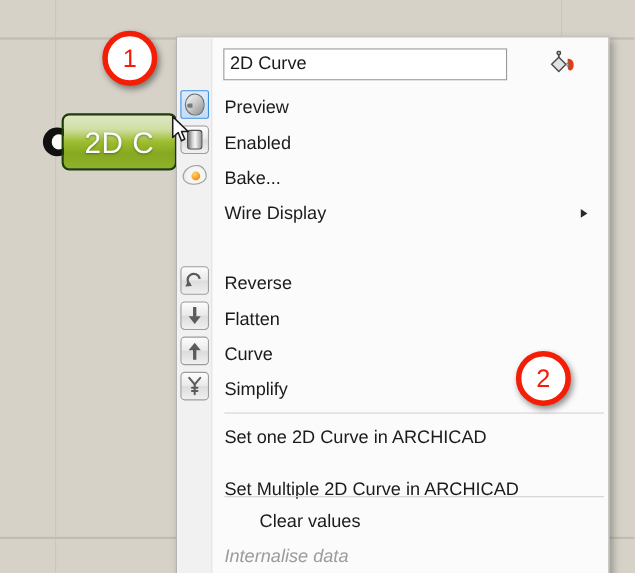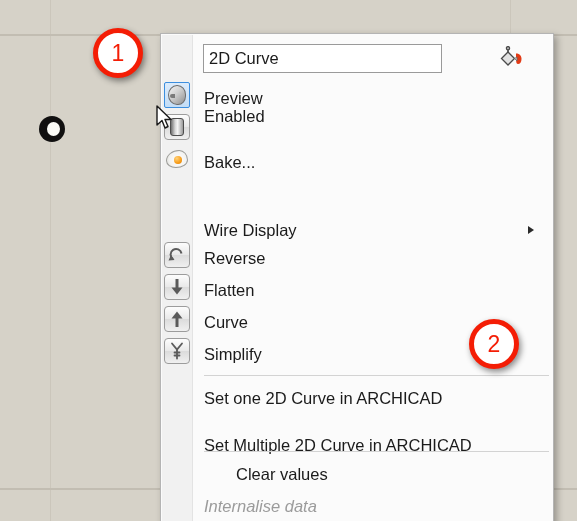--- a/index.html
+++ b/index.html
@@ -123,21 +123,21 @@
     position: absolute;
     left: 31px;
     top: 1px;
     right: 1px;
     height: 44px;
   }
   #name-input {
     position: absolute;
     left: 11px;
     top: 9px;
-    width: 239px;
+    width: 258px;
     height: 29px;
     box-sizing: border-box;
     border: 1px solid #9a9a9a;
     background: #ffffff;
     font-family: "Liberation Sans", sans-serif;
     font-size: 16.5px;
     color: #1b1b1b;
     padding: 0 5px;
     line-height: 27px;
     outline: none;
@@ -303,20 +303,23 @@
 <div id="canvas">
   <div class="grid-v" style="left:50px;"></div>
   <div class="grid-v" style="left:510px;"></div>
   <div class="grid-h major" style="top:34px;"></div>
   <div class="grid-h major" style="top:488px;"></div>
 </div>
 
 <div id="gh-component">
   <div class="gh-port">
     <div class="gh-port-inner"></div>
+  </div>
+  <div class="gh-body">
+    <div class="gh-label">2D C</div>
   </div>
 </div>
 
 <div id="context-menu">
 
   <div id="icon-gutter"></div>
 
   <div id="name-row">
     <input id="name-input" type="text" value="2D Curve" style="">
     <div id="fill-icon">
@@ -381,27 +384,27 @@
           <path d="M10.5 14.5 L15.5 14.5"></path>
           <path d="M10.5 17.5 L15.5 17.5"></path>
         </g>
       </svg>
     </div>
   </div>
 
   <div class="menu-item" style="top:48px;">
     <span class="mi-label">Preview</span>
   </div>
-  <div class="menu-item" style="top:66px;">
+  <div class="menu-item" style="top:80px;">
     <span class="mi-label">Enabled</span>
   </div>
   <div class="menu-item" style="top:112px;padding-left:40px;">
     <span class="mi-label">Bake...</span>
   </div>
-  <div class="menu-item" style="top:144px;margin-top:36px;">
+  <div class="menu-item" style="top:144px;">
     <span class="mi-label">Wire Display</span>
     <span class="submenu-arrow"></span>
   </div>
   <div class="menu-item" style="top:208px;">
     <span class="mi-label">Reverse</span>
   </div>
   <div class="menu-item" style="top:240px;">
     <span class="mi-label">Flatten</span>
   </div>
   <div class="menu-item" style="top:272px;">

